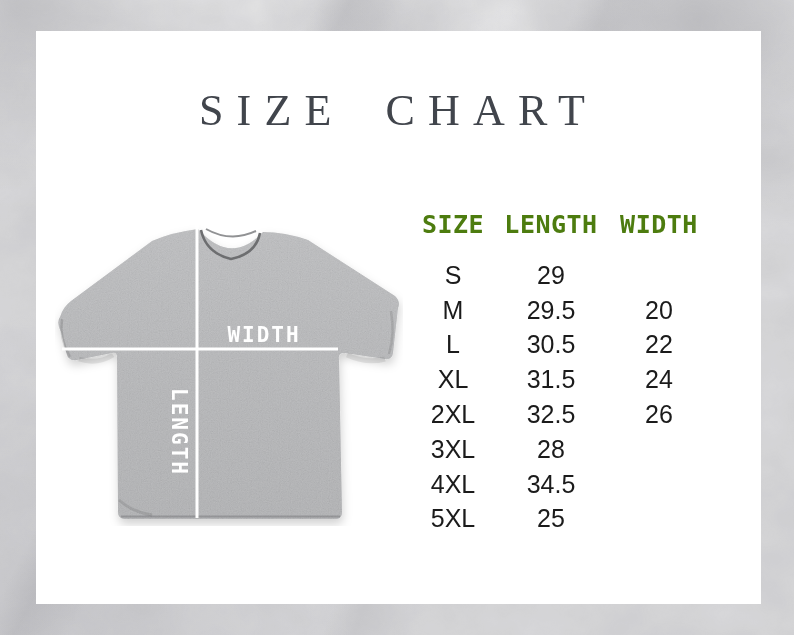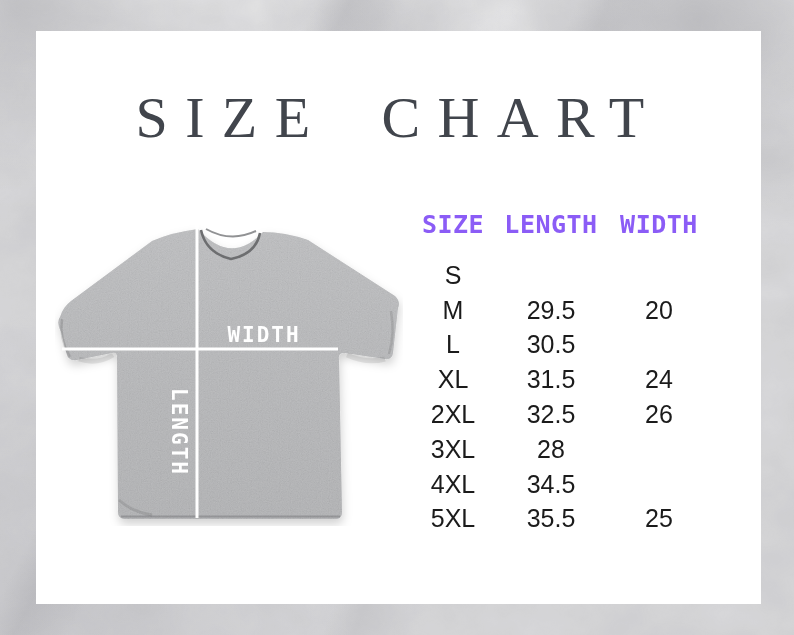--- a/index.html
+++ b/index.html
@@ -25,21 +25,21 @@
   
   .panel{
     position:absolute;left:36px;top:31px;width:725px;height:573px;
     background:#ffffff;
   }
   .page-title{
     position:absolute;left:0;right:0;top:58px;
     text-align:center;
     font-family:"Liberation Serif", serif;
     font-weight:400;
-    font-size:58px;line-height:1;
+    font-size:44px;line-height:1;
     letter-spacing:0.30em;
     word-spacing:0.38em;
     color:#41454c;
     white-space:nowrap;
   }
   
   .shirt-figure{position:absolute;left:19px;top:185px;width:348px;height:310px;}
   .shirt-figure svg{display:block;}
   .measure-label{
     font-family:"DejaVu Sans Mono", monospace;
@@ -52,21 +52,21 @@
     color:#161616;
   }
   .thead{
     display:grid;grid-template-columns:86px 110px 106px;
     height:42px;align-items:center;
   }
   .th{
     text-align:center;
     font-family:"DejaVu Sans Mono", monospace;
     font-weight:700;font-size:25px;letter-spacing:0.5px;
-    color:#8b5cf6;
+    color:#4d7c0f;
   }
   .tbody{margin-top:13px;}
   .trow{
     display:grid;grid-template-columns:86px 110px 106px;
     height:34.8px;align-items:center;
   }
   .td{
     text-align:center;
     font-size:25px;
     font-family:"Liberation Sans", sans-serif;
@@ -143,29 +143,31 @@
 
   <div class="size-table">
     <div class="thead">
       <span class="th">SIZE</span>
       <span class="th">LENGTH</span>
       <span class="th">WIDTH</span>
     </div>
     <div class="tbody">
       <div class="trow">
         <span class="td">S</span>
+        <span class="td">29</span>
       </div>
       <div class="trow">
         <span class="td">M</span>
         <span class="td">29.5</span>
         <span class="td">20</span>
       </div>
       <div class="trow">
         <span class="td">L</span>
         <span class="td">30.5</span>
+        <span class="td">22</span>
       </div>
       <div class="trow">
         <span class="td">XL</span>
         <span class="td">31.5</span>
         <span class="td">24</span>
       </div>
       <div class="trow">
         <span class="td">2XL</span>
         <span class="td">32.5</span>
         <span class="td">26</span>
@@ -173,19 +175,18 @@
       <div class="trow">
         <span class="td">3XL</span>
         <span class="td">28</span>
       </div>
       <div class="trow">
         <span class="td">4XL</span>
         <span class="td">34.5</span>
       </div>
       <div class="trow">
         <span class="td">5XL</span>
-        <span class="td">35.5</span>
         <span class="td">25</span>
       </div>
     </div>
   </div>
 
 </div>
 
 </body></html>

